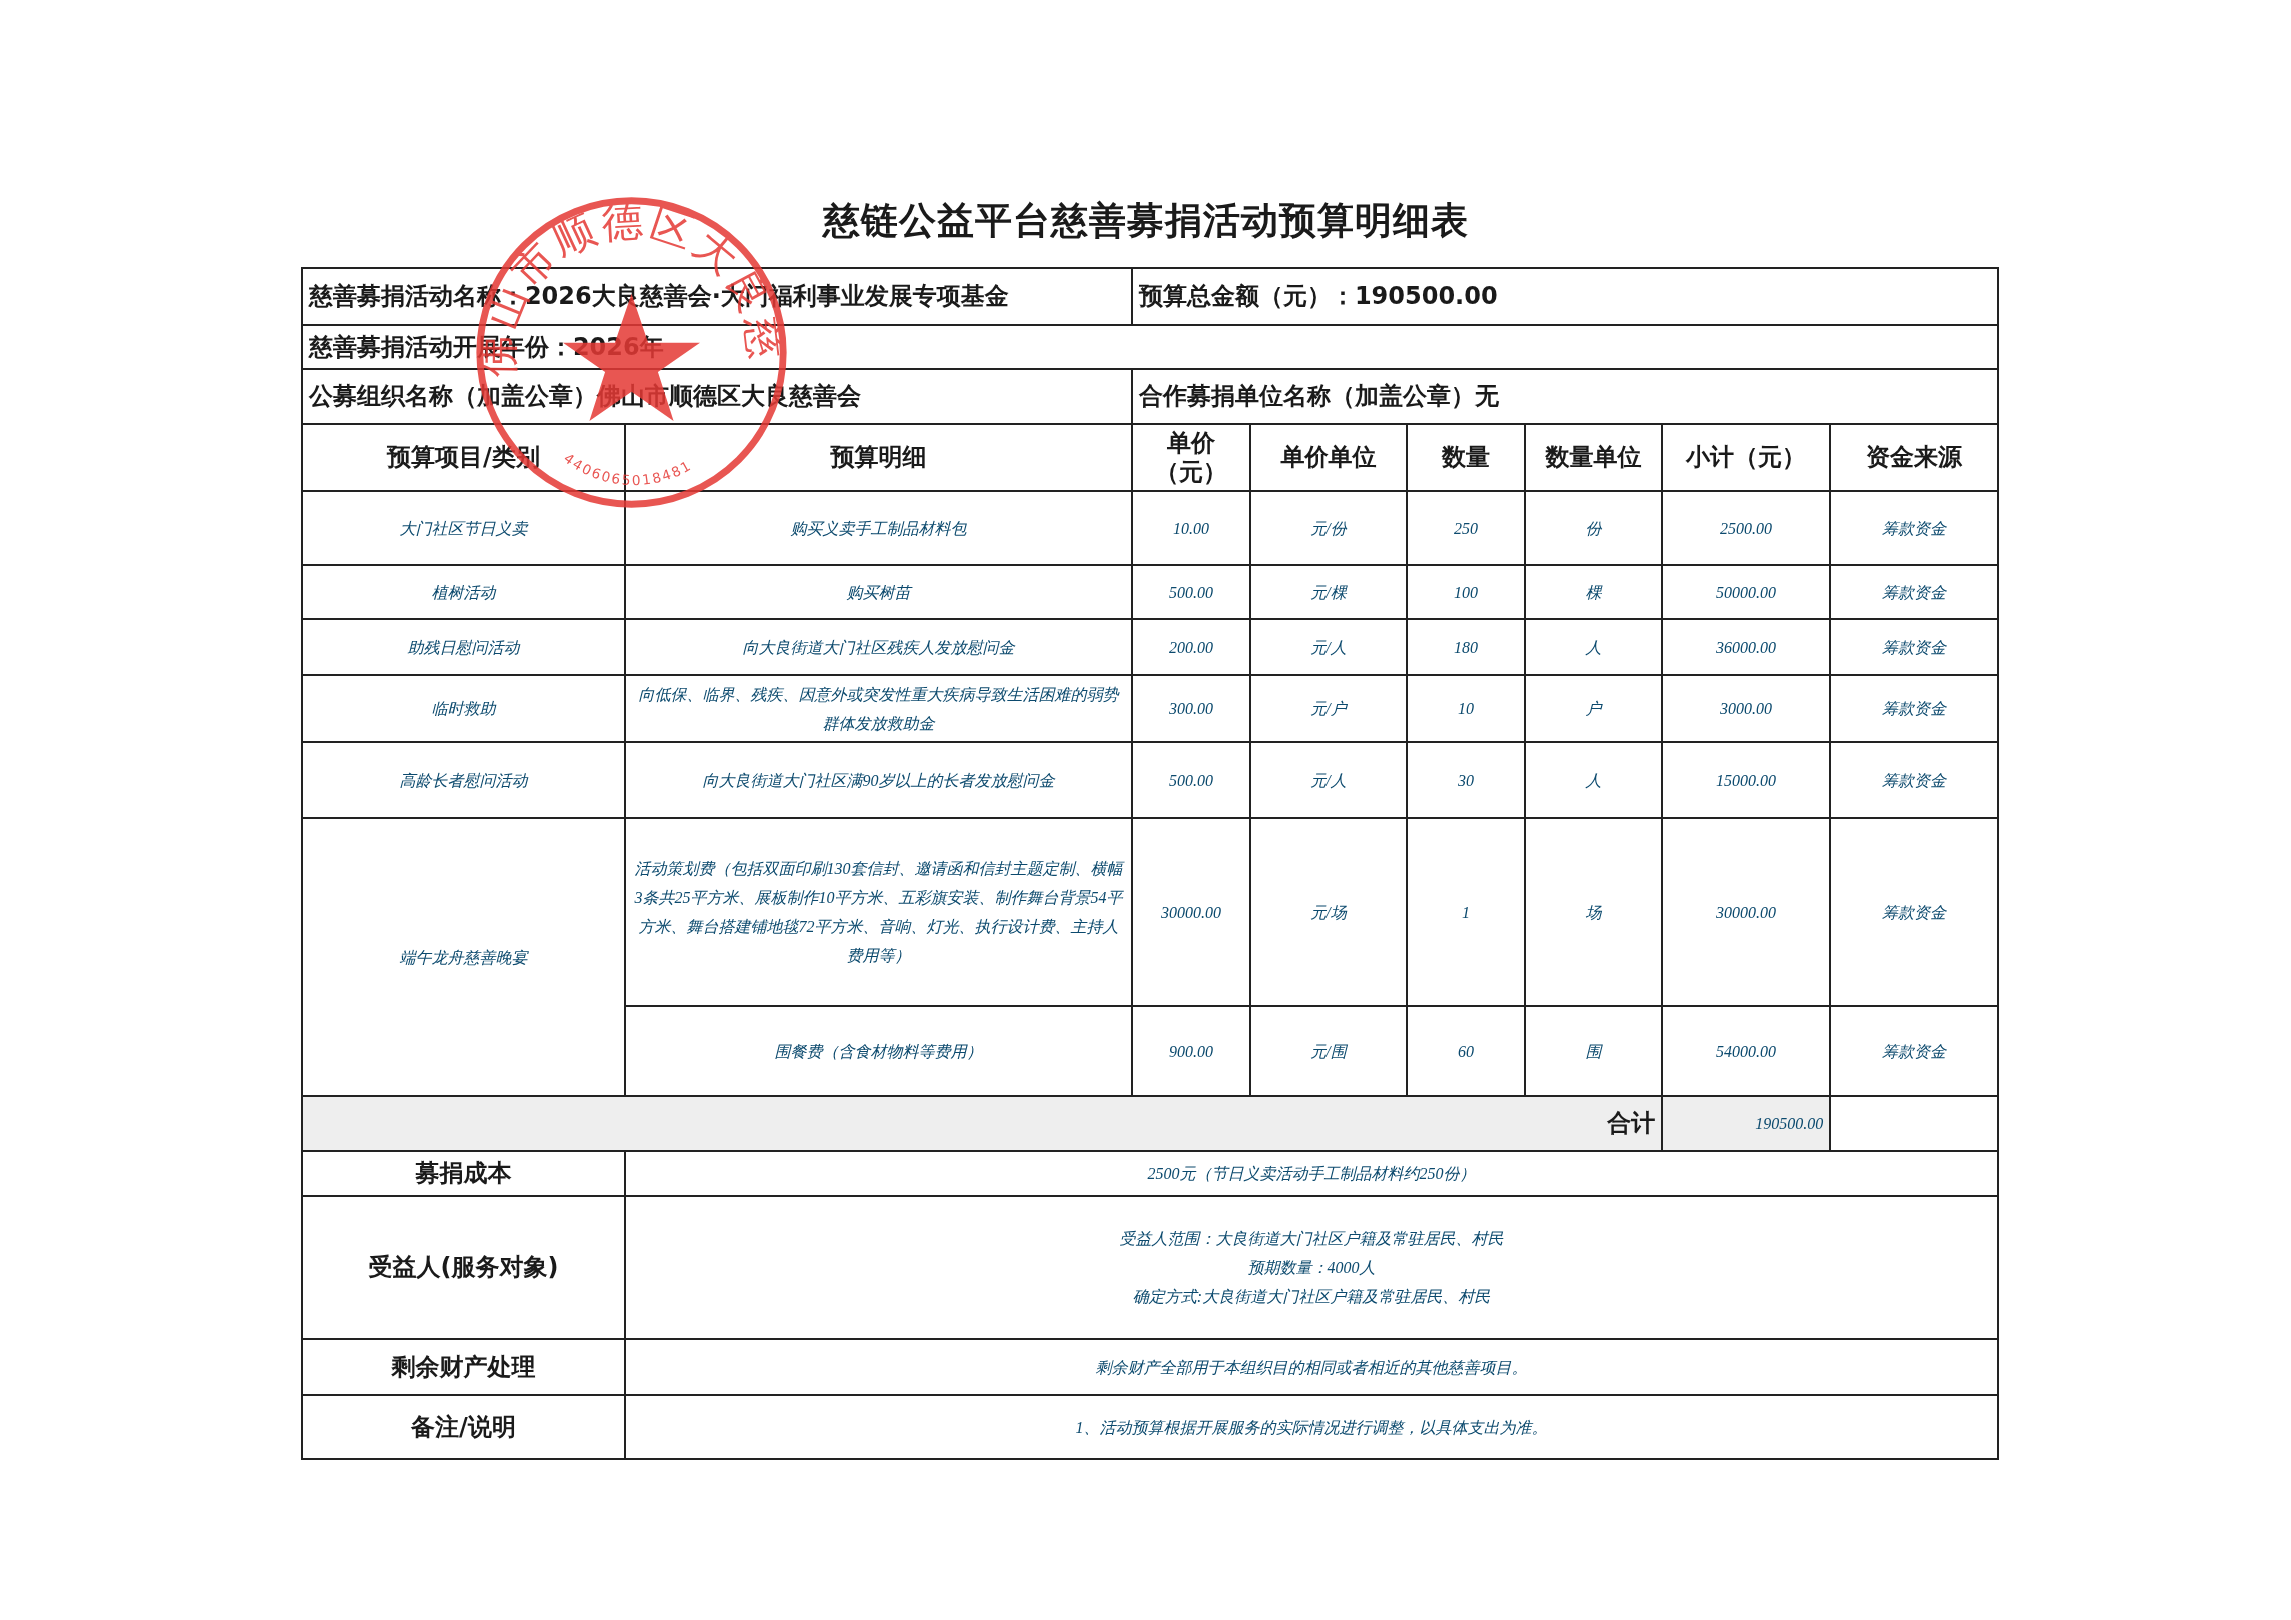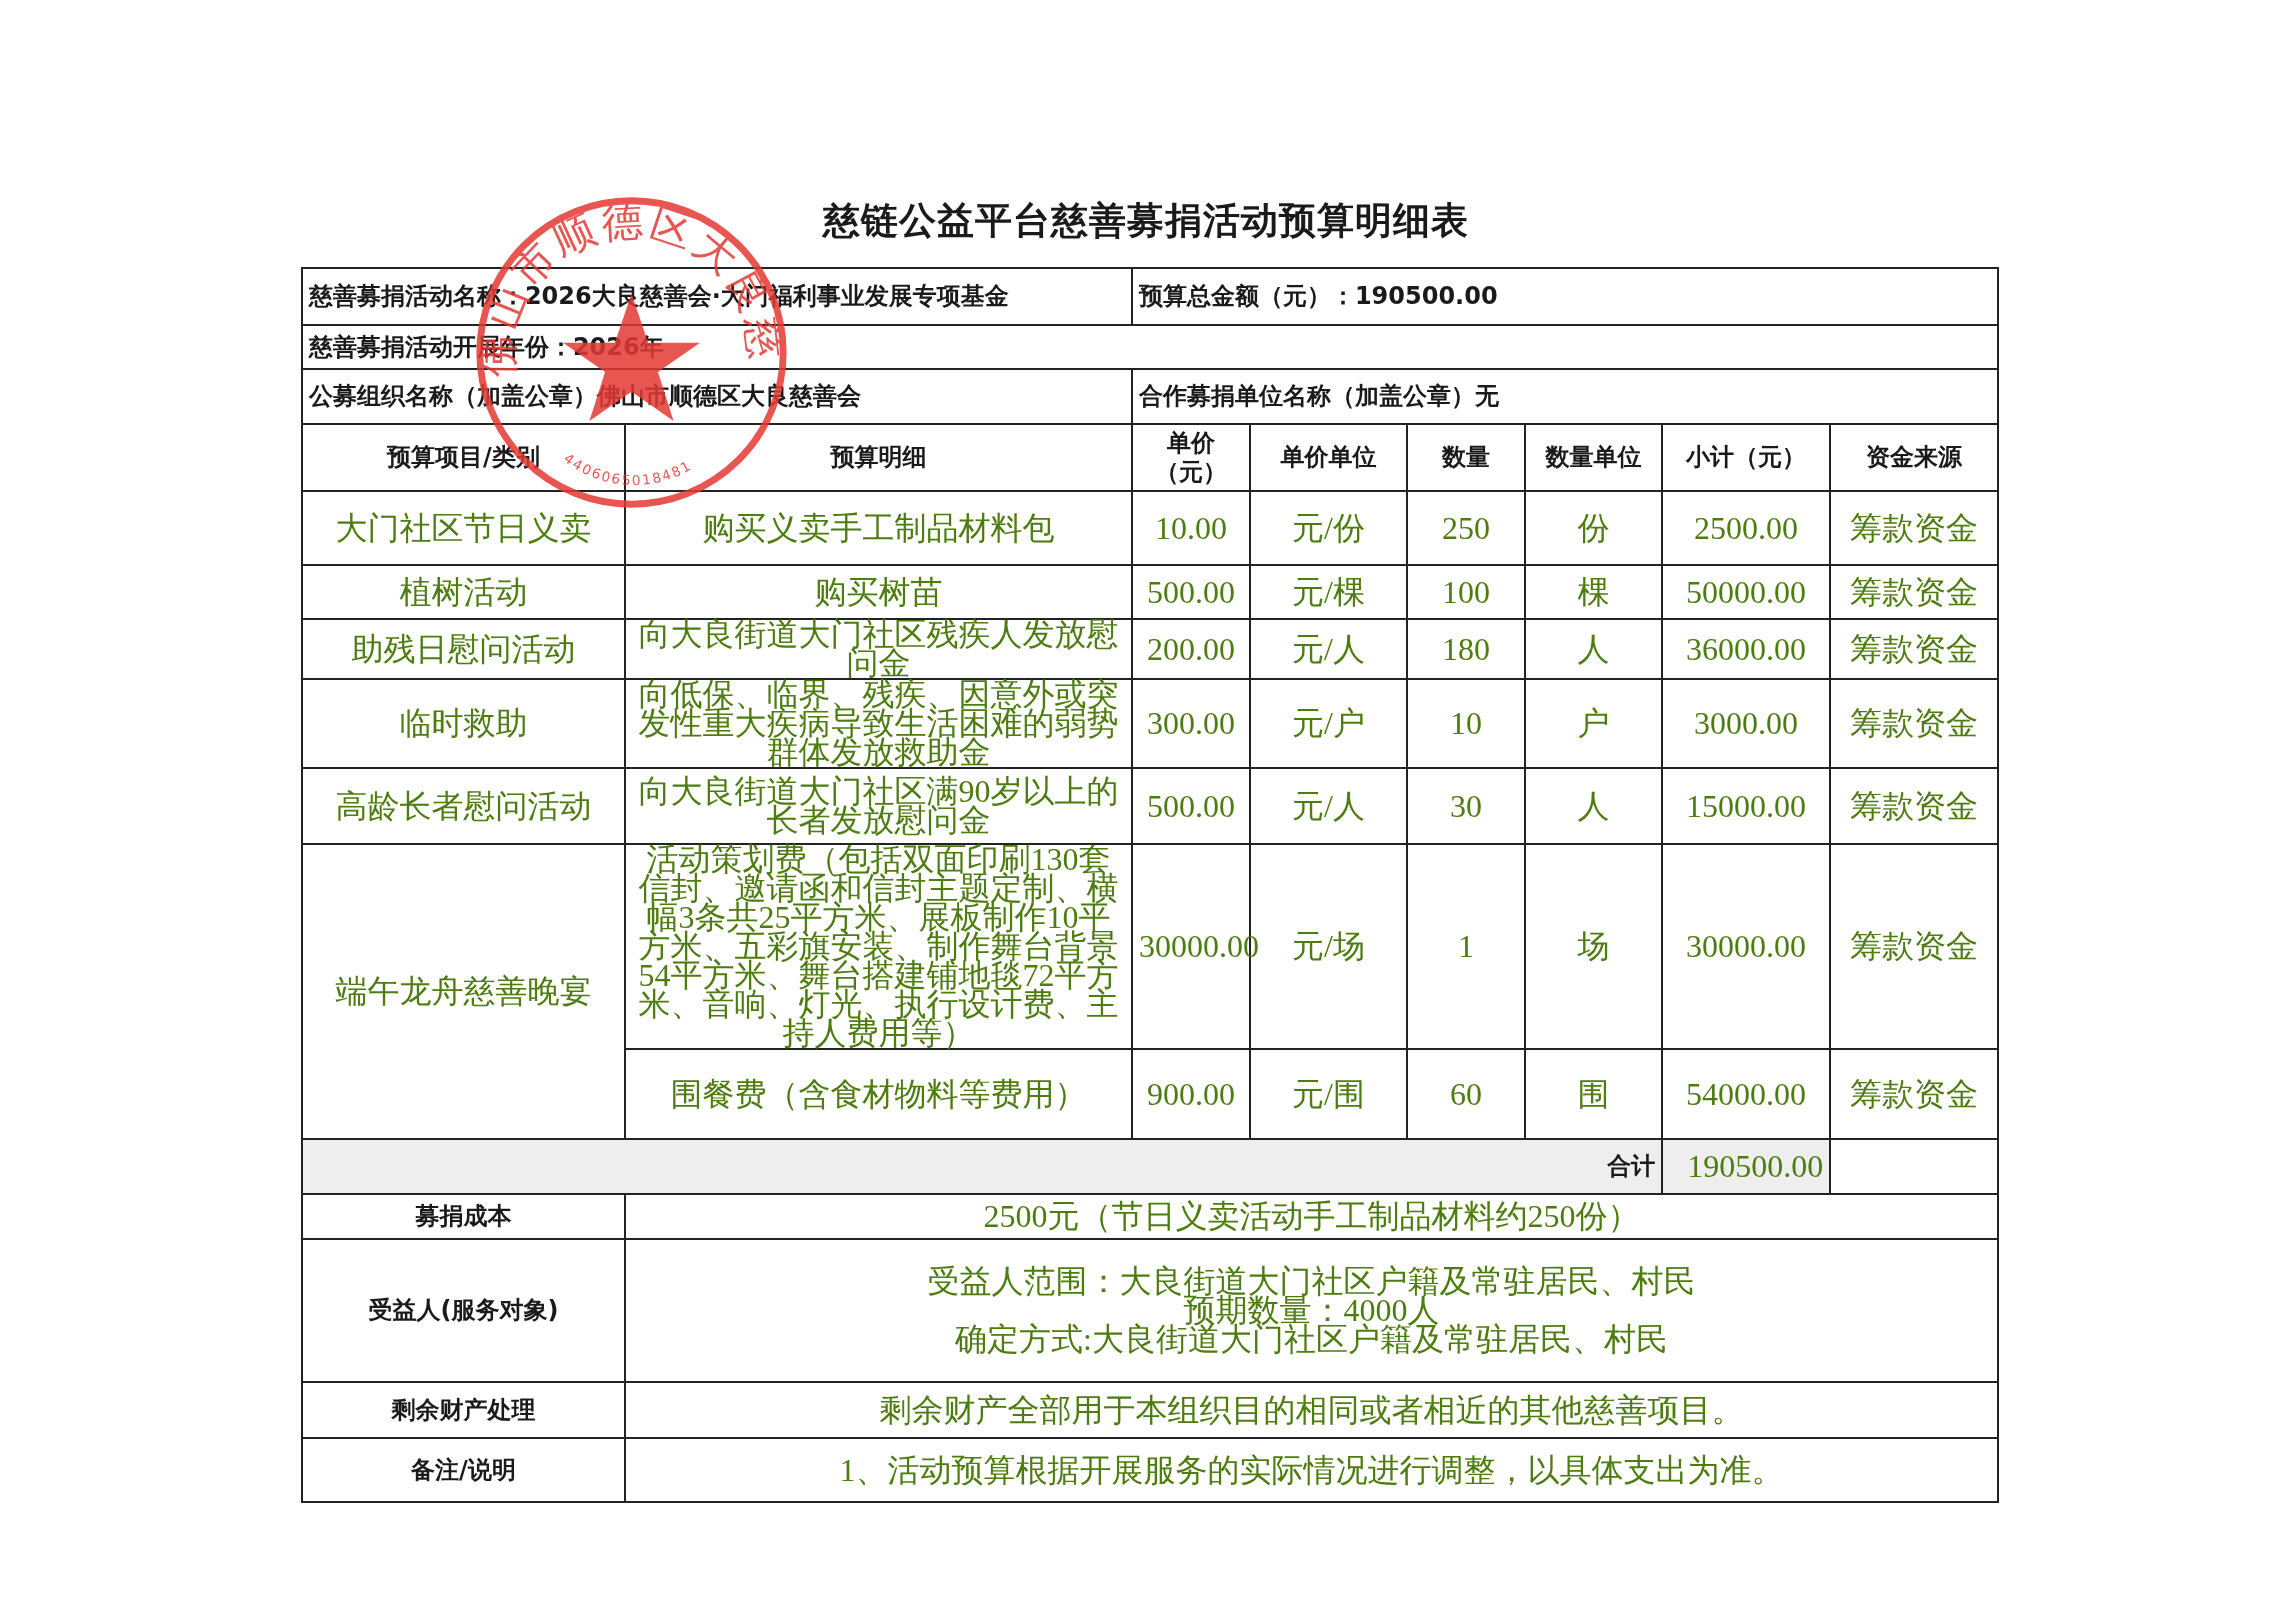--- a/index.html
+++ b/index.html
@@ -4,21 +4,21 @@
 <style>
   html, body { margin:0; padding:0; background:#ffffff; }
   body { width:2292px; height:1620px; position:relative; overflow:hidden;
          font-family:"DejaVu Sans","Liberation Sans",sans-serif; color:#1a1a1a; }
   .title { position:absolute; left:0; width:2292px; top:196px; text-align:center;
            font-size:37px; font-weight:bold; letter-spacing:1px; }
   .tbl { position:absolute; left:301px; top:267px; width:1695px; border-collapse:collapse;
          table-layout:fixed; }
   .tbl td { border:2.5px solid #222; padding:0 5.9px; text-align:center; vertical-align:middle;
             font-size:22.5px; line-height:29px; }
-  .tbl td.serif { font-family:"Liberation Serif","DejaVu Serif",serif; font-size:32px; color:#4d7c0f; }
+  .tbl td.serif { font-family:"Liberation Serif","DejaVu Serif",serif; font-size:16px; color:#0c4a6e;font-style:italic; }
   .tbl td.bold { font-weight:bold; font-size:24px; }
   .tbl td.left { text-align:left; padding-left:5.9px; }
   .tbl td.gray { background:#eeeeee;text-align:right; }
   .detail { line-height:29px; }
   .stamp { position:absolute; left:470px; top:191px; width:323px; height:323px; pointer-events:none;
            opacity:0.85; }
 </style>
 </head>
 <body>
 

